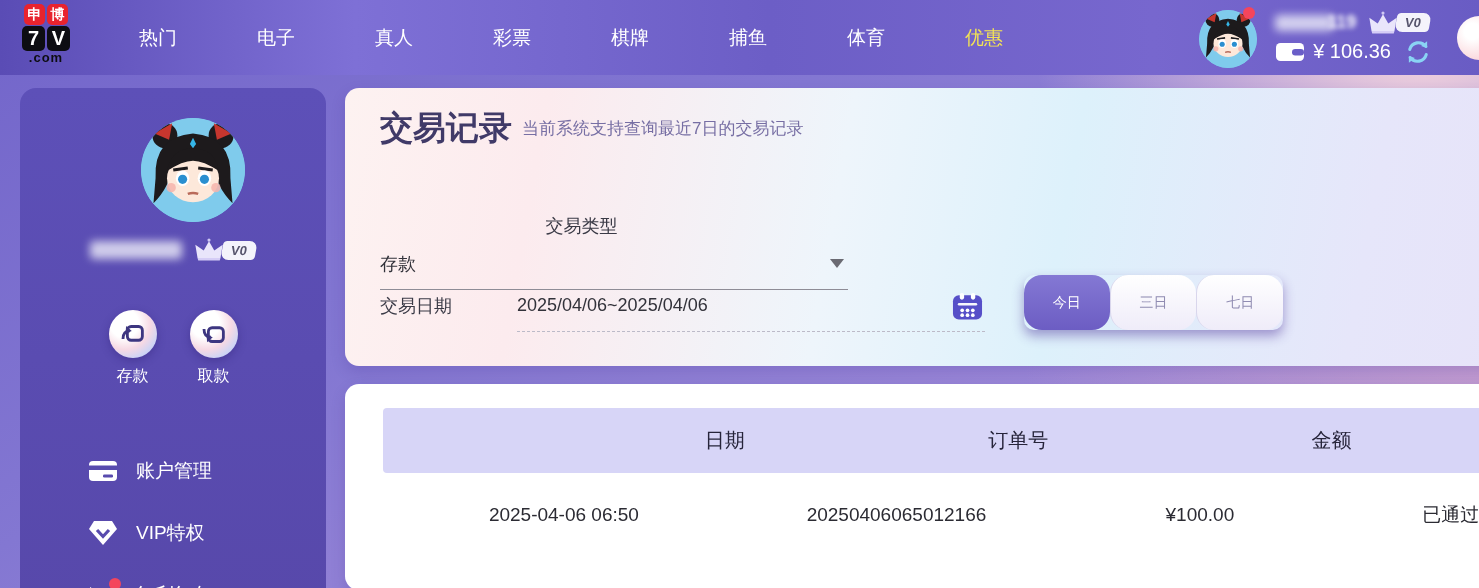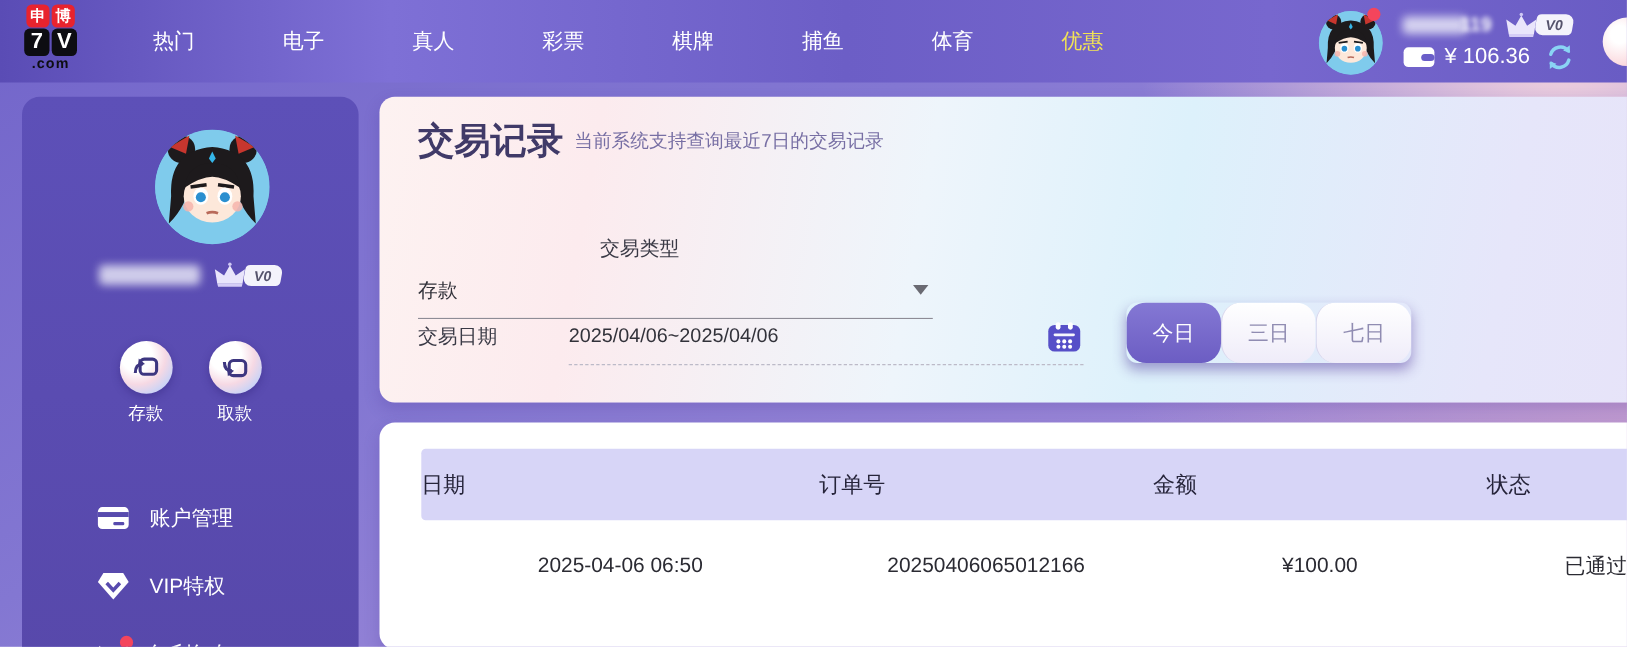--- a/index.html
+++ b/index.html
@@ -95,31 +95,31 @@
   .filter-field { width:468px; height:52px; display:flex; align-items:center; justify-content:space-between; cursor:pointer; }
   .type-field { border-bottom:1px solid #8e8c96; }
   .date-field { border-bottom:1px dashed #bcbac8; }
   .filter-value { font-size:18px; color:#32323a; }
   .caret { width:0; height:0; border-left:7px solid transparent; border-right:7px solid transparent;
     border-top:9px solid #6a6a72; margin-right:4px; }
   .calendar-icon { width:31px; height:30px; margin-right:2px; }
 
   .range-group { position:absolute; left:679px; top:187px; width:259px; height:55px; display:flex;
     border-radius:10px; overflow:hidden; box-shadow:0 6px 12px rgba(70,45,150,.45); }
-  .range-btn { flex:1; display:flex; align-items:center; justify-content:center; font-size:19px;
+  .range-btn { flex:1; display:flex; align-items:center; justify-content:center; font-size:14px;
     background:linear-gradient(180deg,#ffffff 0%, #efecf9 100%); color:#908cb2; cursor:pointer;
     border-left:1px solid #d9d6ec;border-radius:18px; }
   .range-btn:first-child { border-left:none; }
   .range-btn.active { background:linear-gradient(180deg,#8478d4 0%, #6c5dc3 100%); color:#fff; }
 
   .table-panel { position:relative; margin-top:18px; height:206px; background:#ffffff;
     border-radius:14px; padding:24px 25px 0 38px; box-shadow:0 6px 14px rgba(70,50,150,.22); }
   .tbl-header { display:grid; grid-template-columns:31% 26% 26% 17%; height:65px; align-items:center;
     background:#d7d5f7; border-radius:4px; }
-  .tbl-header > div { text-align:left; font-size:20px; color:#26243a; }
+  .tbl-header > div { text-align:right; font-size:20px; color:#26243a; }
   .tbl-row { display:grid; grid-template-columns:31% 26% 26% 17%; height:84px; align-items:center; }
   .tbl-row > div { text-align:center; font-size:19px; color:#2b2b33; }
 </style>
 </head>
 <body>
 
 <svg width="0" height="0" style="position:absolute">
   <defs>
     <g id="avatar-art">
       <circle cx="50" cy="50" r="50" fill="#7fcbec"></circle>

